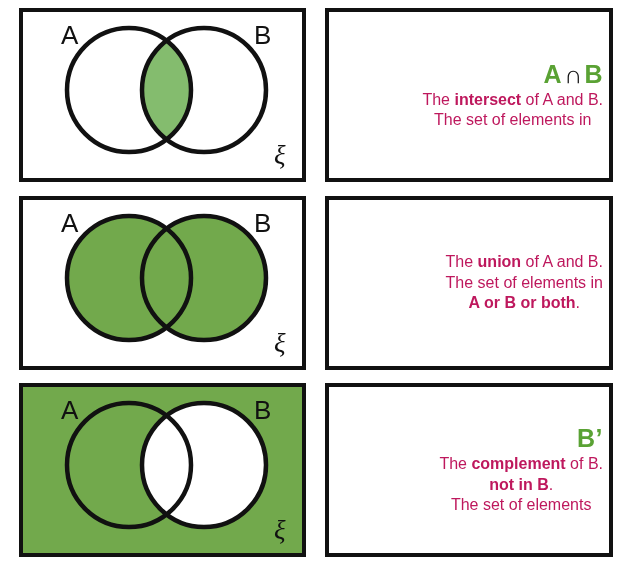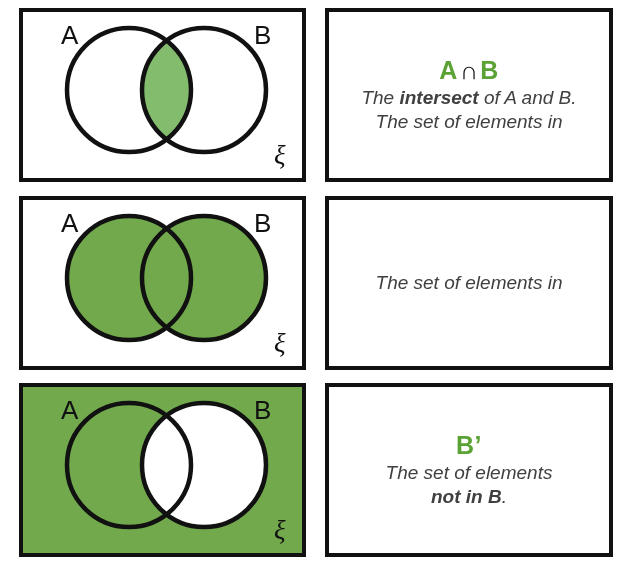--- a/index.html
+++ b/index.html
@@ -56,21 +56,21 @@
 
   
   .text-inner {
     position: absolute;
     left: 0;
     top: 0;
     width: 100%;
     height: 100%;
     display: flex;
     flex-direction: column;
-    align-items: center;
+    align-items: flex-end;
     justify-content: center;
     text-align: center;
     padding: 0 6px;
     box-sizing: border-box;
   }
   .heading {
     font-size: 25px;
     font-weight: bold;
     line-height: 1.12;
     letter-spacing: 0.5px;
@@ -80,25 +80,24 @@
   }
   .heading .sym-set {
     color: #5AA234;
   }
   .heading .sym-op {
     color: #111111;
     font-weight: normal;
     padding: 0 2px;
   }
   .desc {
-    font-size: 19px;
+    font-size: 16px;
     line-height: 1.28;
-    color: #404040;
+    color: #be185d;
     font-weight: normal;
-    font-style: italic;
   }
   .desc b {
     font-weight: bold;
   }
   .desc-line {
     display: block;
     white-space: nowrap;
   }
 
   
@@ -167,21 +166,23 @@
         <circle cx="181" cy="78" r="62" fill="none" stroke="#111111" stroke-width="4.5"></circle>
         <text class="venn-label" x="38" y="32">A</text>
         <text class="venn-label" x="231" y="32">B</text>
         <text class="venn-universe" x="251" y="152">ξ</text>
       </svg>
     </div>
 
     <div class="panel panel-text">
       <div class="text-inner">
         <div class="desc">
+          <span class="desc-line"><span>The </span><b>union</b><span> of A and B.</span></span>
           <span class="desc-line">The set of elements in</span>
+          <span class="desc-line"><b>A or B or both</b><span>.</span></span>
         </div>
       </div>
     </div>
 
   </div>
 
   <div class="row row-3">
 
     <div class="panel panel-diagram">
       <svg class="venn-svg" viewBox="0 0 279 166" preserveAspectRatio="none">
@@ -195,21 +196,22 @@
         <text class="venn-universe" x="251" y="152">ξ</text>
       </svg>
     </div>
 
     <div class="panel panel-text">
       <div class="text-inner">
         <div class="heading">
           <span class="sym-set">B’</span>
         </div>
         <div class="desc">
+          <span class="desc-line"><span>The </span><b>complement</b><span> of B.</span></span>
+          <span class="desc-line"><b>not in B</b><span>.</span></span>
           <span class="desc-line">The set of elements</span>
-          <span class="desc-line"><b>not in B</b><span>.</span></span>
         </div>
       </div>
     </div>
 
   </div>
 
 </div>
 
 </body></html>

